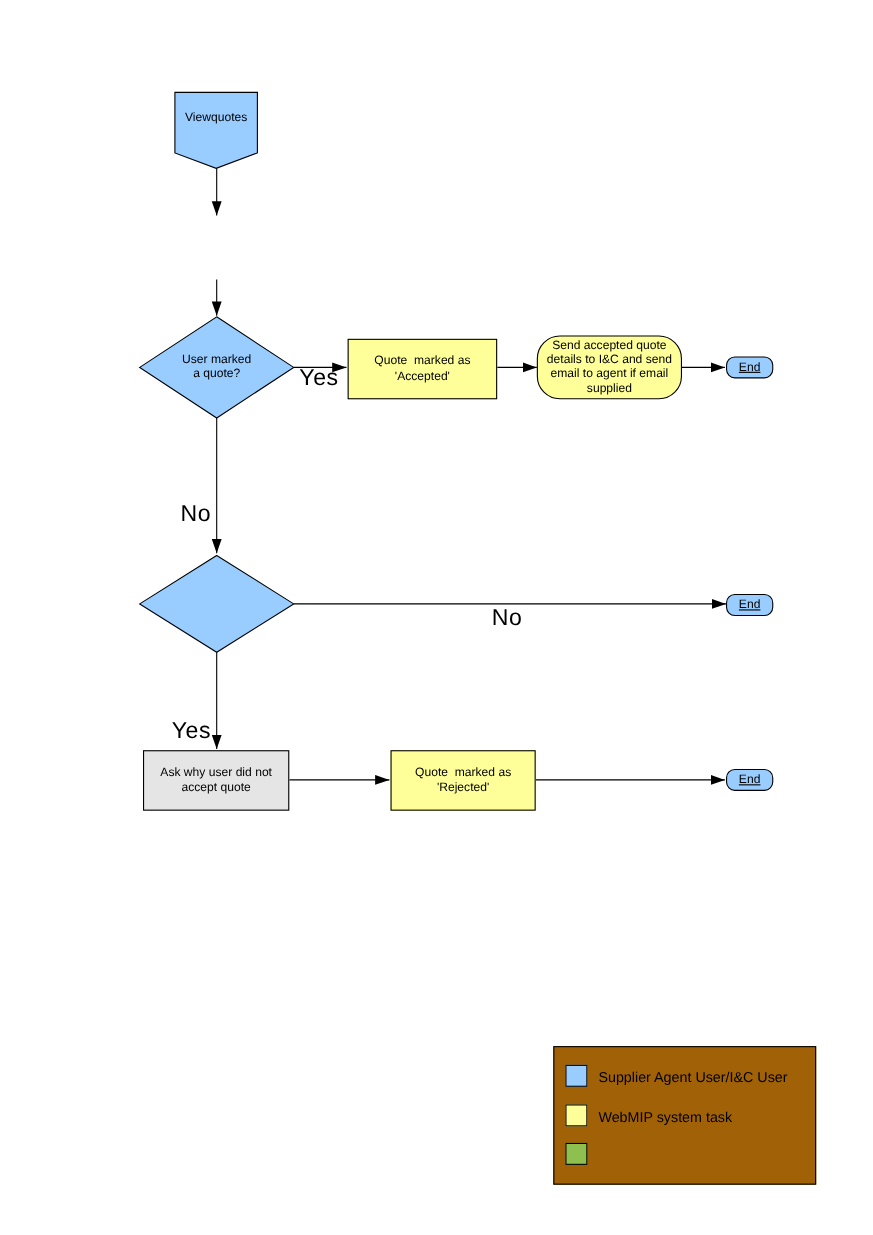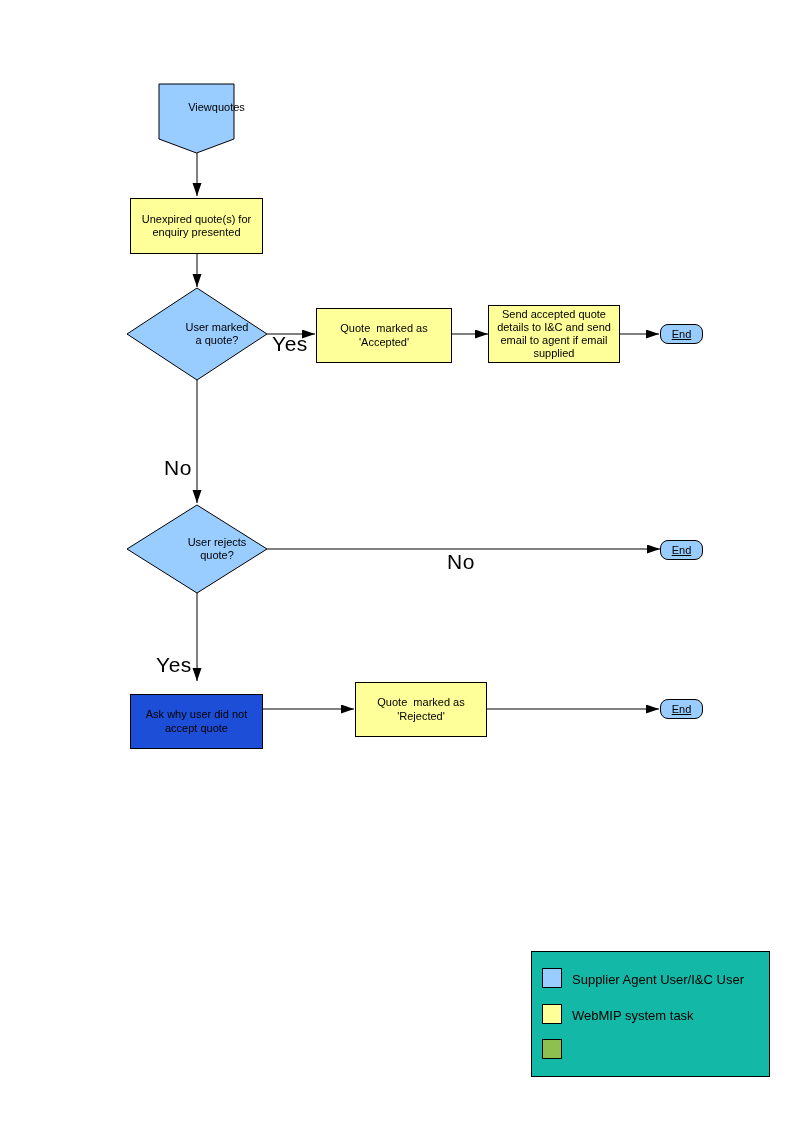--- a/index.html
+++ b/index.html
@@ -24,21 +24,20 @@
     position: absolute;
     display: flex;
     align-items: center;
     justify-content: center;
     text-align: center;
     white-space: pre-wrap;
     font-size: 11px;
     line-height: 1.2;
     color: #000;
     pointer-events: none;
-    padding-left: 20px;
   }
   .task-node {
     position: absolute;
     border: 1px solid #000;
     box-sizing: border-box;
     display: flex;
     align-items: center;
     justify-content: center;
     text-align: center;
     white-space: pre-wrap;
@@ -71,22 +70,21 @@
     margin-top: 28px;
   }
   .legend {
     position: absolute;
     left: 503px;
     top: 951px;
     width: 239px;
     height: 126px;
     border: 1px solid #000;
     box-sizing: border-box;
-    background: #14b8a6;
-    margin-left: 28px;
+    background: #a16207;
   }
   .legend-swatch {
     position: absolute;
     left: 10px;
     width: 20px;
     height: 20px;
     border: 1px solid #000;
     box-sizing: border-box;
   }
   .legend-label {
@@ -122,41 +120,37 @@
     <line x1="620" y1="334" x2="659" y2="334" stroke="#000" stroke-width="1" marker-end="url(#arrow)"></line>
     <line x1="197" y1="380" x2="197" y2="503" stroke="#000" stroke-width="1" marker-end="url(#arrow)"></line>
     <line x1="267" y1="549" x2="660" y2="549" stroke="#000" stroke-width="1" marker-end="url(#arrow)"></line>
     <line x1="197" y1="593" x2="197" y2="681" stroke="#000" stroke-width="1" marker-end="url(#arrow)"></line>
     <line x1="263" y1="709" x2="354" y2="709" stroke="#000" stroke-width="1" marker-end="url(#arrow)"></line>
     <line x1="487" y1="709" x2="659" y2="709" stroke="#000" stroke-width="1" marker-end="url(#arrow)"></line>
   </svg>
 
   <div class="node-text" style="left:159px; top:84px; width:75px; height:48px;">Viewquotes</div>
 
-  <div class="task-node" style="left: 130px; top: 198px; width: 133px; height: 56px; background-color: rgb(255, 255, 153);">Unexpired quote(s) for
-enquiry presented</div>
 
   <div class="task-node" style="left: 316px; top: 308px; width: 136px; height: 55px; background-color: rgb(255, 255, 153);">Quote  marked as
 'Accepted'</div>
 
-  <div class="task-node" style="left: 488px; top: 305px; width: 132px; height: 58px; background-color: rgb(255, 255, 153);">Send accepted quote
+  <div class="task-node" style="left: 488px; top: 305px; width: 132px; height: 58px; background-color: rgb(255, 255, 153); border-radius: 21px;">Send accepted quote
 details to I&amp;C and send
 email to agent if email
 supplied</div>
 
-  <div class="task-node" style="left: 130px; top: 682px; width: 133px; height: 55px; background-color: #1d4ed8; margin-top: 12px;">Ask why user did not
+  <div class="task-node" style="left: 130px; top: 682px; width: 133px; height: 55px; background-color: #e5e5e5;">Ask why user did not
 accept quote</div>
 
   <div class="task-node" style="left: 355px; top: 682px; width: 132px; height: 55px; background-color: rgb(255, 255, 153);">Quote  marked as
 'Rejected'</div>
 
   <div class="node-text" style="left:137px; top:289px; width:120px; height:90px;">User marked
 a quote?</div>
-  <div class="node-text" style="left:137px; top:504px; width:120px; height:90px;">User rejects
-quote?</div>
 
   <div class="end-node" style="left: 660px; top: 324px; background-color: rgb(153, 204, 255);">End</div>
   <div class="end-node" style="left: 660px; top: 540px; background-color: rgb(153, 204, 255);">End</div>
   <div class="end-node" style="left: 660px; top: 699px; background-color: rgb(153, 204, 255);">End</div>
 
   <div class="edge-label" style="left:266px; top:302px; width:48px; height:28px;">Yes</div>
   <div class="edge-label" style="left:158px; top:426px; width:40px; height:28px;">No</div>
   <div class="edge-label" style="left:440px; top:520px; width:42px; height:28px;">No</div>
   <div class="edge-label" style="left:150px; top:623px; width:48px; height:28px;">Yes</div>
 

